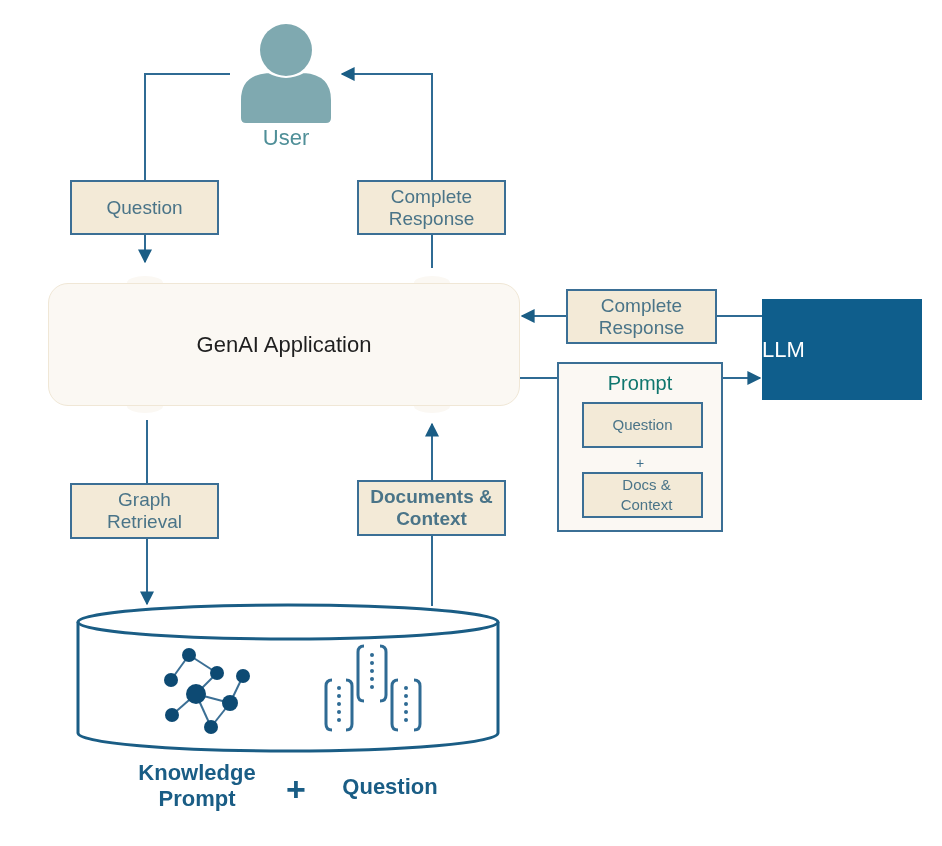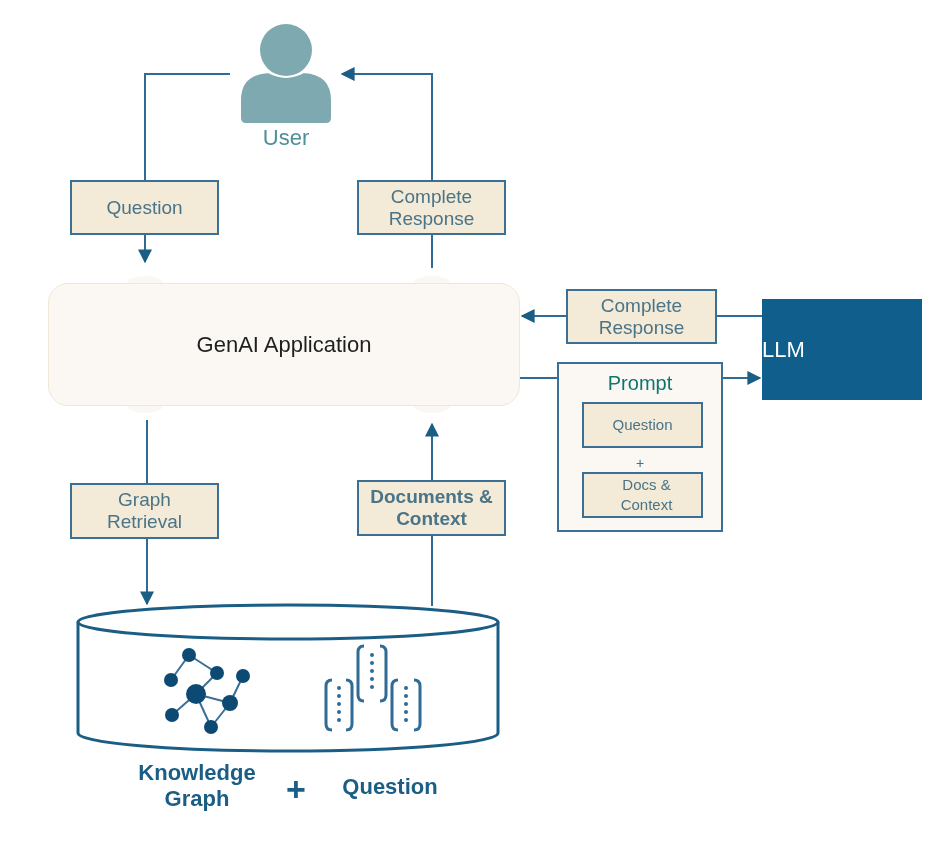--- a/index.html
+++ b/index.html
@@ -126,15 +126,15 @@
 
 <div class="prompt">
   <div class="prompt-title">Prompt</div>
   <div class="inner" style="top:38px;height:46px;">Question</div>
   <div class="plus-small">+</div>
   <div class="inner" style="top:108px;height:46px;padding-left:8px;">Docs &amp;
 Context</div>
 </div>
 
 <div class="db-label" style="left:132px;top:760px;width:130px;white-space:pre-line;">Knowledge
-Graph</div>
+Prompt</div>
 <div class="db-plus">+</div>
 <div class="db-label" style="left:330px;top:774px;width:120px;">Question</div>
 
 </body></html>

